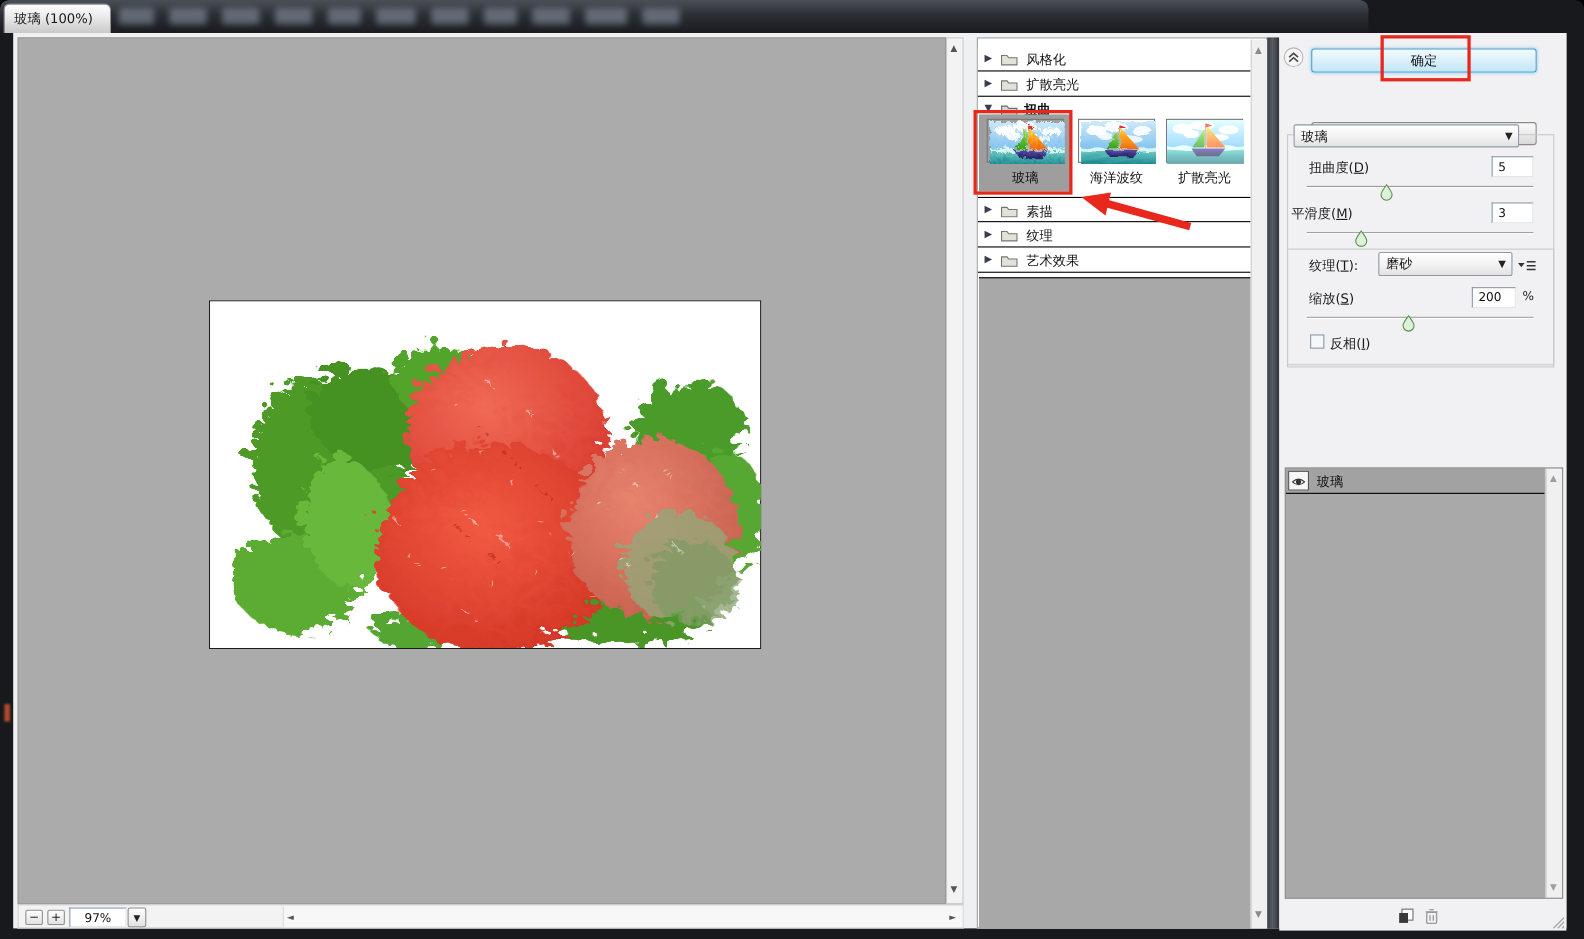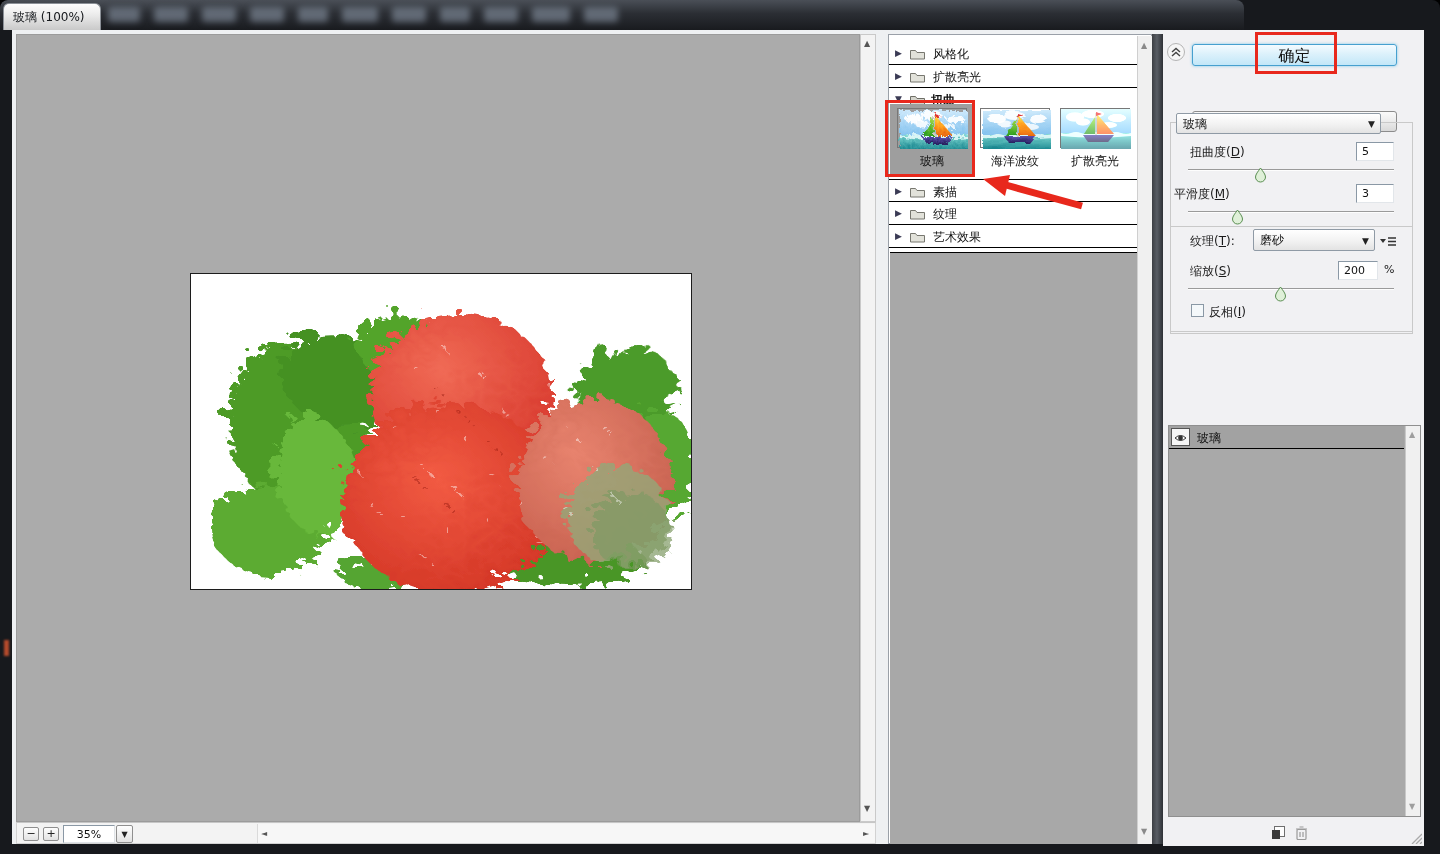--- a/index.html
+++ b/index.html
@@ -31,21 +31,21 @@
   .graytail{left:1px;top:217px;width:247px;height:592px;background:#a8a8a8;border-top:1px solid #000;}
   .listscroll{left:248px;top:1px;width:15px;height:808px;background:#f0f0f0;border-left:1px solid #cfcfcf;}
   .thumbwrap{left:1px;top:74px;width:247px;height:70px;background:#fff;}
   .thumbcell-sel{left:0;top:-5px;width:84px;height:70px;background:#9e9e9e;}
   .thumbimg{width:70px;height:40px;border:1px solid #777;}
   .thumblabel{font-size:12px;color:#101010;text-align:center;}
   
   .splitter{left:1152px;top:34px;width:11px;height:810px;background:linear-gradient(90deg,#3c3f44,#585d64 45%,#2e3136);}
   
   .rightpanel{left:1163px;top:30px;width:261px;height:816px;background:#f1f1f3;}
-  .okbtn{left:29px;top:14px;width:205px;height:22px;background:linear-gradient(#f4fbff,#dcf1fb 45%,#c2e7f8);border:1px solid #46a0cf;box-shadow:0 0 3px #7cc5e8;border-radius:3px;font-size:16px;color:#111;text-align:center;line-height:21px;}
+  .okbtn{left:29px;top:14px;width:205px;height:22px;background:linear-gradient(#f4fbff,#dcf1fb 45%,#c2e7f8);border:1px solid #46a0cf;box-shadow:0 0 3px #7cc5e8;border-radius:3px;font-size:12px;color:#111;text-align:center;line-height:21px;}
   .resetbtn{left:29px;top:45px;width:205px;height:21px;background:linear-gradient(#fafafa,#ededed 45%,#d9d9d9);border:1px solid #8c8c8c;border-radius:3px;font-size:12px;color:#111;text-align:center;line-height:20px;margin-top:36px;}
   .chevbtn{left:4px;top:13px;width:18px;height:18px;border:1px solid #b5b5b5;border-radius:50%;background:#f6f6f6;}
   .combo{background:linear-gradient(#ffffff,#f2f2f2 55%,#e3e3e3);border:1px solid #8f9aa5;border-radius:2px;font-size:12px;color:#111;}
   .combo .cv{position:absolute;left:6px;top:2px;}
   .combo .ca{position:absolute;right:5px;top:5px;font-size:9px;color:#222;}
   .groupbox{border:1px solid #c9c9c9;}
   .plabel{font-size:12px;color:#1a1a1a;}
   .vbox{background:#fff;border:1px solid;border-color:#8a98a5 #e2e6ea #e2e6ea #8a98a5;font-size:11px;color:#111;line-height:17px;padding-left:5px;}
   .strack{height:0;border-top:1px solid #9a9a9a;border-bottom:1px solid #fdfdfd;}
   .sthumb{position:absolute;top:-3px;width:13px;height:16px;}
@@ -219,21 +219,21 @@
   </div>
 
   <div class="abs vscroll">
     <div class="abs arrowglyph" style="left:3px;top:5px">▲</div>
     <div class="abs arrowglyph" style="left:3px;top:770px">▼</div>
   </div>
 
   <div class="abs bottombar">
     <div class="abs smallbtn" style="left:6px;top:4px;width:16px;height:14px">−</div>
     <div class="abs smallbtn" style="left:26px;top:4px;width:16px;height:14px">+</div>
-    <div class="abs zoombox" style="left:46px;top:2px;width:52px;height:18px">35%</div>
+    <div class="abs zoombox" style="left:46px;top:2px;width:52px;height:18px">97%</div>
     <div class="abs smallbtn" style="left:99px;top:2px;width:17px;height:18px;line-height:17px;font-size:8px">▼</div>
     <div class="abs hscrolltrack">
       <div class="abs arrowglyph" style="left:3px;top:6px">◄</div>
       <div class="abs arrowglyph" style="left:605px;top:6px">►</div>
     </div>
   </div>
 
   <div class="abs listpanel">
 
     <div class="abs lrow" style="top:8px">

